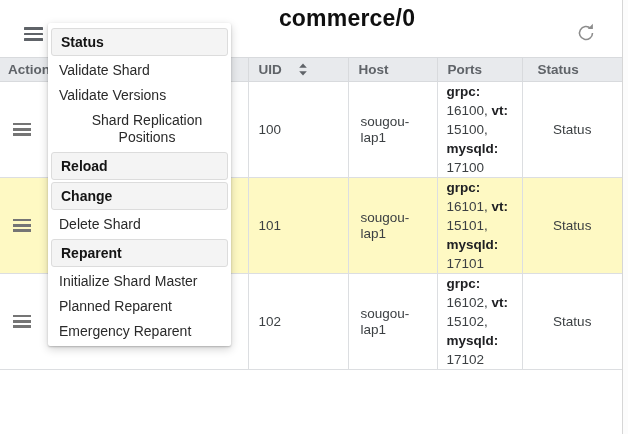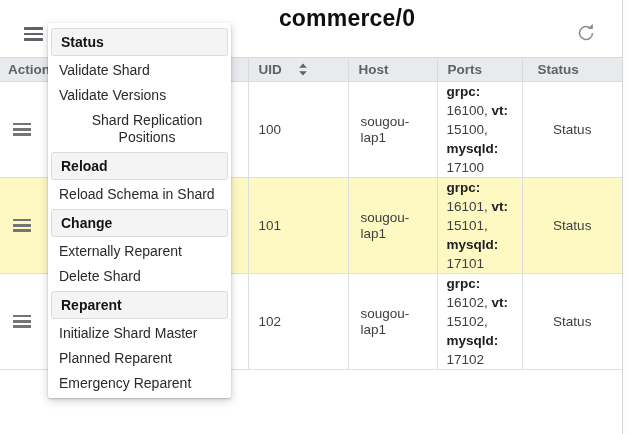--- a/index.html
+++ b/index.html
@@ -122,23 +122,21 @@
         </tr>
       </tbody>
   </table>
 
   <div class="dropdown" id="dropdown">
       <div class="sec-header">Status</div>
       <div class="item">Validate Shard</div>
       <div class="item">Validate Versions</div>
       <div class="item center">Shard Replication Positions</div>
       <div class="sec-header">Reload</div>
-      <div class="item">Reload Schema in Shard</div>
       <div class="sec-header">Change</div>
-      <div class="item">Externally Reparent</div>
       <div class="item">Delete Shard</div>
       <div class="sec-header">Reparent</div>
       <div class="item">Initialize Shard Master</div>
       <div class="item">Planned Reparent</div>
       <div class="item">Emergency Reparent</div>
     </div>
 
   <div class="gutter"></div>
 </div>
 

